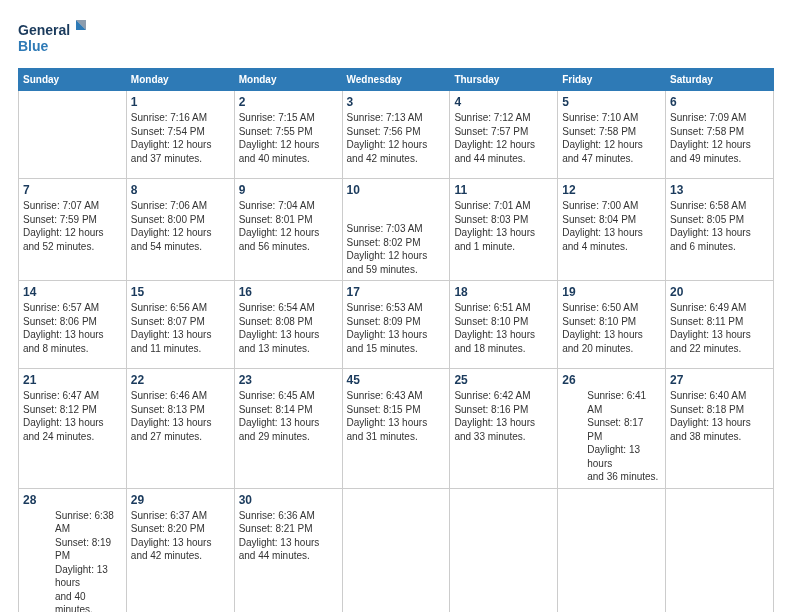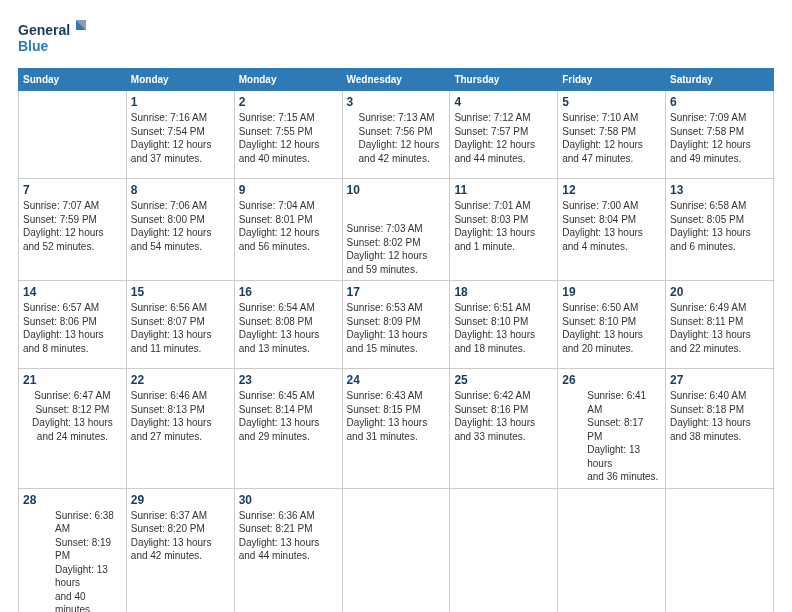--- a/index.html
+++ b/index.html
@@ -127,21 +127,21 @@
           </td>
           <td>
             <span class="day-number">2</span>
             <div class="day-info" style="white-space: pre-line;">Sunrise: 7:15 AM
 Sunset: 7:55 PM
 Daylight: 12 hours
 and 40 minutes.</div>
           </td>
           <td>
             <span class="day-number">3</span>
-            <div class="day-info" style="white-space: pre-line; margin-left: 12px;">Sunrise: 7:13 AM
+            <div class="day-info" style="white-space: pre-line;">Sunrise: 7:13 AM
 Sunset: 7:56 PM
 Daylight: 12 hours
 and 42 minutes.</div>
           </td>
           <td>
             <span class="day-number">4</span>
             <div class="day-info" style="white-space: pre-line;">Sunrise: 7:12 AM
 Sunset: 7:57 PM
 Daylight: 12 hours
 and 44 minutes.</div>
@@ -259,41 +259,41 @@
             <span class="day-number">20</span>
             <div class="day-info" style="white-space: pre-line;">Sunrise: 6:49 AM
 Sunset: 8:11 PM
 Daylight: 13 hours
 and 22 minutes.</div>
           </td>
         </tr>
         <tr>
           <td>
             <span class="day-number">21</span>
-            <div class="day-info" style="white-space: pre-line; text-align: center;">Sunrise: 6:47 AM
+            <div class="day-info" style="white-space: pre-line;">Sunrise: 6:47 AM
 Sunset: 8:12 PM
 Daylight: 13 hours
 and 24 minutes.</div>
           </td>
           <td>
             <span class="day-number">22</span>
             <div class="day-info" style="white-space: pre-line;">Sunrise: 6:46 AM
 Sunset: 8:13 PM
 Daylight: 13 hours
 and 27 minutes.</div>
           </td>
           <td>
             <span class="day-number">23</span>
             <div class="day-info" style="white-space: pre-line;">Sunrise: 6:45 AM
 Sunset: 8:14 PM
 Daylight: 13 hours
 and 29 minutes.</div>
           </td>
           <td>
-            <span class="day-number">24</span>
+            <span class="day-number">45</span>
             <div class="day-info" style="white-space: pre-line;">Sunrise: 6:43 AM
 Sunset: 8:15 PM
 Daylight: 13 hours
 and 31 minutes.</div>
           </td>
           <td>
             <span class="day-number">25</span>
             <div class="day-info" style="white-space: pre-line;">Sunrise: 6:42 AM
 Sunset: 8:16 PM
 Daylight: 13 hours

